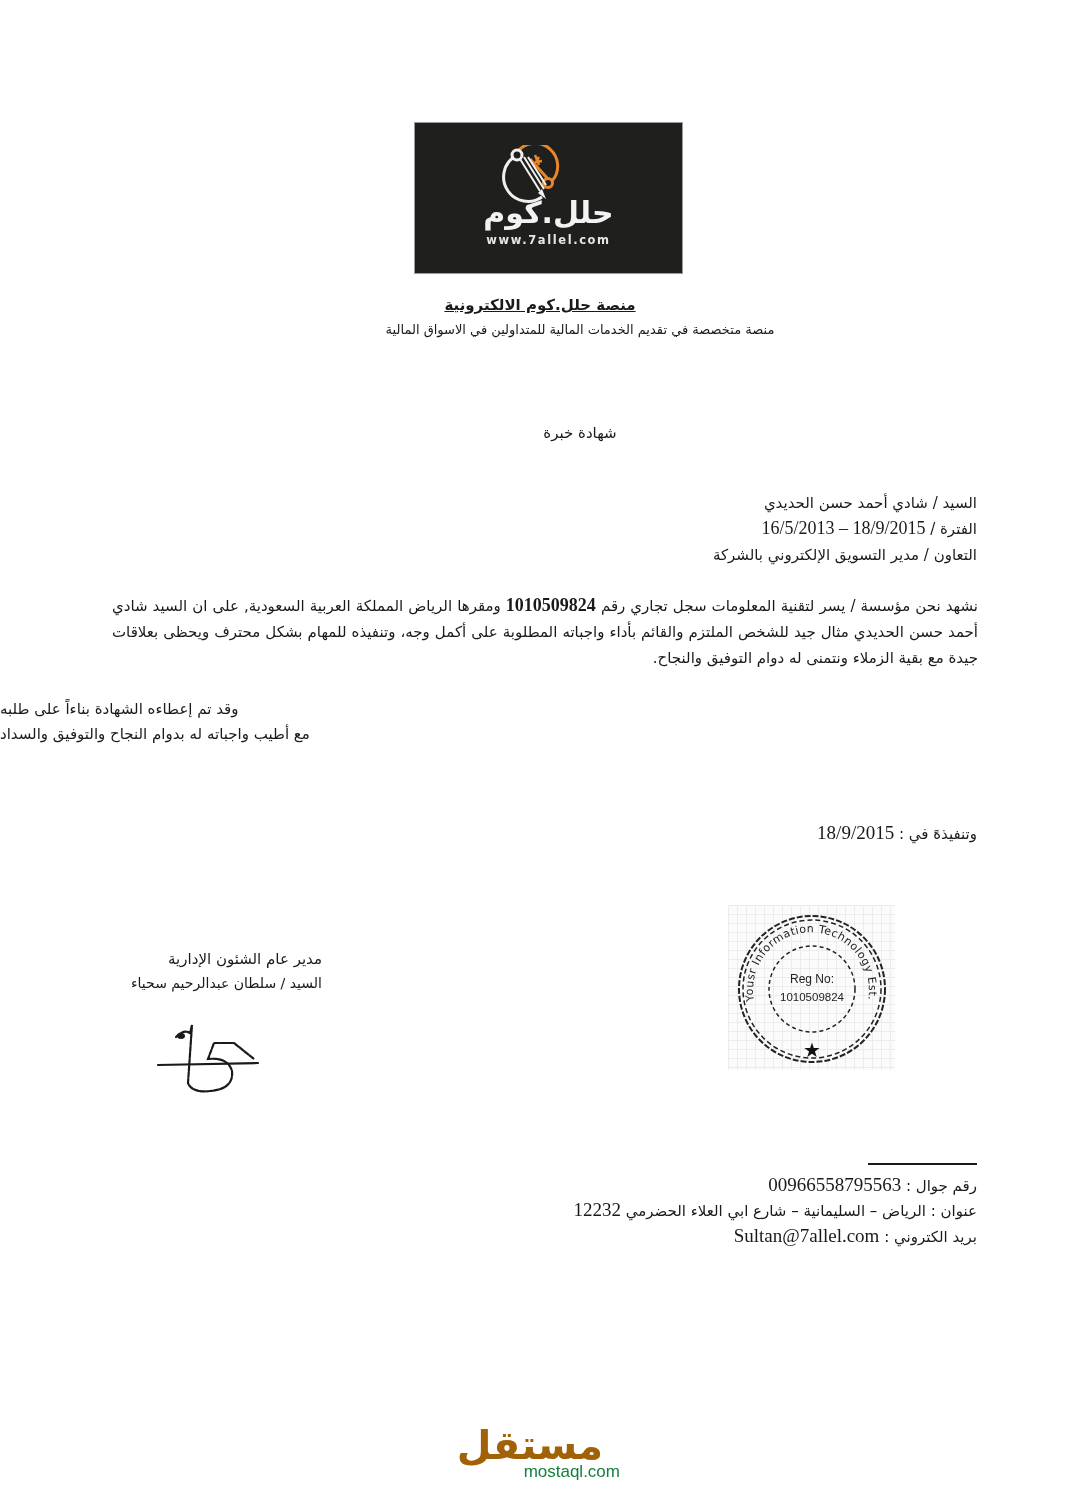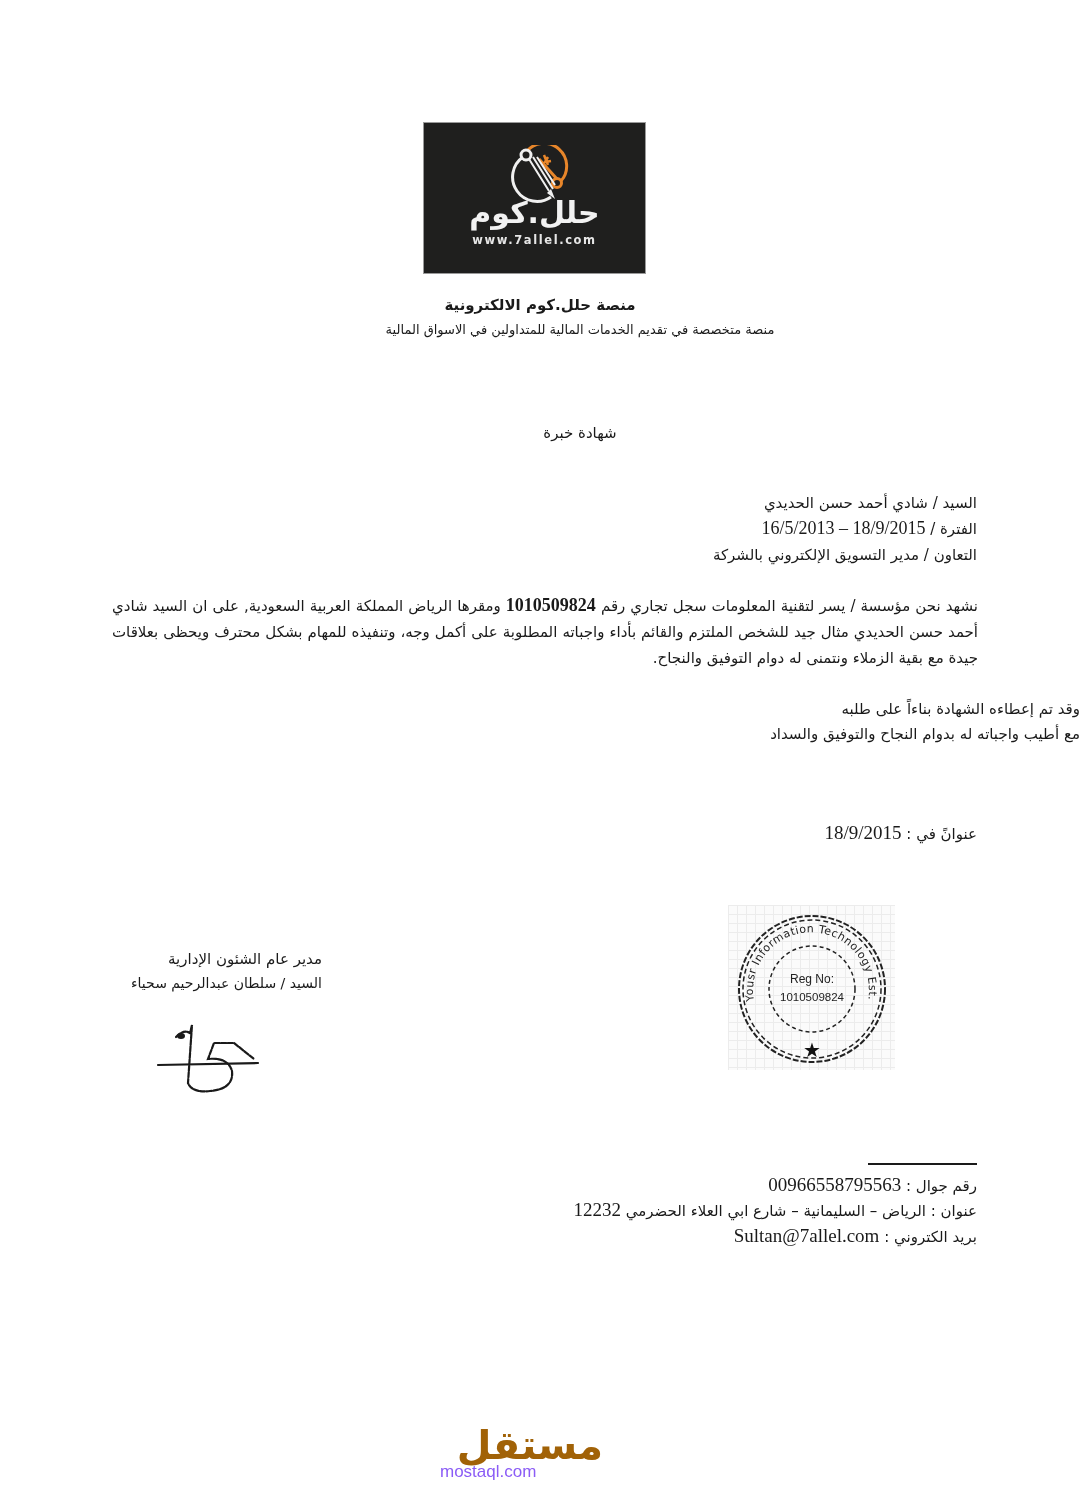--- a/index.html
+++ b/index.html
@@ -5,39 +5,39 @@
   html, body { margin: 0; padding: 0; background: #ffffff; }
   body {
     width: 1080px; height: 1512px; position: relative; overflow: hidden;
     font-family: "DejaVu Sans", sans-serif; color: #1a1a1a;
   }
   .abs { position: absolute; }
   .rtl { direction: rtl; unicode-bidi: embed; }
 
   
   .logo-box {
-    left: 423px; top: 122px; width: 223px; height: 152px;
+    left: 414px; top: 122px; width: 269px; height: 152px;
     background: #1f1f1e; border: 1px solid #9a9a9a; box-sizing: border-box;
   }
   .logo-icon { left: 87px; top: 22px; width: 58px; height: 60px; }
   .logo-ar {
     left: 0; width: 100%; top: 72px; text-align: center;
     color: #f2f2f2; font-size: 30px; font-weight: bold; letter-spacing: 2px;
     font-family: "DejaVu Sans", sans-serif;
   }
   .logo-url {
     left: 0; width: 100%; top: 110px; text-align: center;
     color: #e6e6e6; font-size: 11.5px; font-weight: bold; letter-spacing: 1.6px;
     font-family: "DejaVu Sans", sans-serif;
   }
 
   
   .org-name {
     left: 0; width: 1080px; top: 296px; text-align: center;
-    font-size: 15px; font-weight: bold;
+    font-size: 15px; font-weight: bold; text-decoration: underline;
   }
   .org-tagline {
     left: 12px; width: 1080px; top: 322px; text-align: center;
     font-size: 13px;
     margin-left: 28px;
   }
   .doc-title {
     left: 0; width: 1080px; top: 424px; text-align: center;
     font-size: 15px;
     padding-left: 40px;
@@ -47,21 +47,21 @@
   .info { right: 103px; width: 600px; text-align: right; font-size: 15px; }
   .info .num { font-family: "Liberation Serif", serif; font-size: 18px; }
 
   
   .para {
     left: 112px; width: 866px; top: 592px; text-align: justify;
     font-size: 15px; line-height: 26px; text-align-last: right;
   }
   .para .num { font-family: "Liberation Serif", serif; font-size: 18px; font-weight: bold; }
 
-  .closing { left: 0; width: 1080px; text-align: right; font-size: 15px; }
+  .closing { left: 0; width: 1080px; text-align: left; font-size: 15px; }
 
   .written { right: 103px; top: 822px; font-size: 15px; text-align: right; }
   .written .num { font-family: "Liberation Serif", serif; font-size: 19px; }
 
   
   .stamp-wrap {
     left: 728px; top: 905px; width: 167px; height: 165px;
     background-color: #fbfbfb;
     background-image:
       linear-gradient(#ececec 1px, transparent 1px),
@@ -78,22 +78,22 @@
   .footer-line { left: 868px; top: 1163px; width: 109px; height: 2px; background: #1a1a1a; }
   .contact { right: 103px; text-align: right; font-size: 15px; white-space: nowrap; }
   .contact .num { font-family: "Liberation Serif", serif; font-size: 19px; }
 
   
   .wm-ar {
     left: 440px; top: 1422px; width: 180px; text-align: center;
     color: #a16207; font-size: 40px; font-weight: bold;
   }
   .wm-url {
-    left: 440px; top: 1462px; width: 180px; text-align: left;
-    color: #8b5cf6; font-size: 17px; font-family: "Liberation Sans", sans-serif;
+    left: 440px; top: 1462px; width: 180px; text-align: right;
+    color: #15803d; font-size: 17px; font-family: "Liberation Sans", sans-serif;
   }
 </style>
 </head>
 <body>
 
 <div class="abs logo-box">
   <svg class="abs logo-icon" viewBox="0 0 58 60">
 
     <path d="M16 6 A22 22 0 0 1 50 36" fill="none" stroke="#e8862a" stroke-width="3"></path>
     <circle cx="46" cy="38" r="4.5" fill="none" stroke="#e8862a" stroke-width="3"></circle>
@@ -125,21 +125,21 @@
 </div>
 
 <div class="abs para rtl">
   <span>نشهد نحن مؤسسة / يسر لتقنية المعلومات سجل تجاري رقم </span><span class="num">1010509824</span><span> ومقرها الرياض المملكة العربية السعودية, على ان السيد شادي أحمد حسن الحديدي مثال جيد للشخص الملتزم والقائم بأداء واجباته المطلوبة على أكمل وجه، وتنفيذه للمهام بشكل محترف ويحظى بعلاقات جيدة مع بقية الزملاء ونتمنى له دوام التوفيق والنجاح.</span>
 </div>
 
 <div class="abs closing rtl" style="top:700px;">وقد تم إعطاءه الشهادة بناءاً على طلبه</div>
 <div class="abs closing rtl" style="top:725px;">مع أطيب واجباته له بدوام النجاح والتوفيق والسداد</div>
 
 <div class="abs written rtl">
-  <span>عنوانً في : </span><span class="num">18/9/2015</span>
+  <span>وتنفيذهً في : </span><span class="num">18/9/2015</span>
 </div>
 
 <div class="abs stamp-wrap">
   <svg width="167" height="165" viewBox="0 0 167 165">
     <defs>
       <path id="ringpath" d="M 26 96 A 58 58 0 1 1 140 96"></path>
     </defs>
     <circle cx="84" cy="84" r="73" fill="none" stroke="#222" stroke-width="2" stroke-dasharray="6 2"></circle>
     <circle cx="84" cy="84" r="69" fill="none" stroke="#222" stroke-width="1.5" stroke-dasharray="5 3"></circle>
     <circle cx="84" cy="84" r="43" fill="none" stroke="#222" stroke-width="1.5" stroke-dasharray="4 3"></circle>

